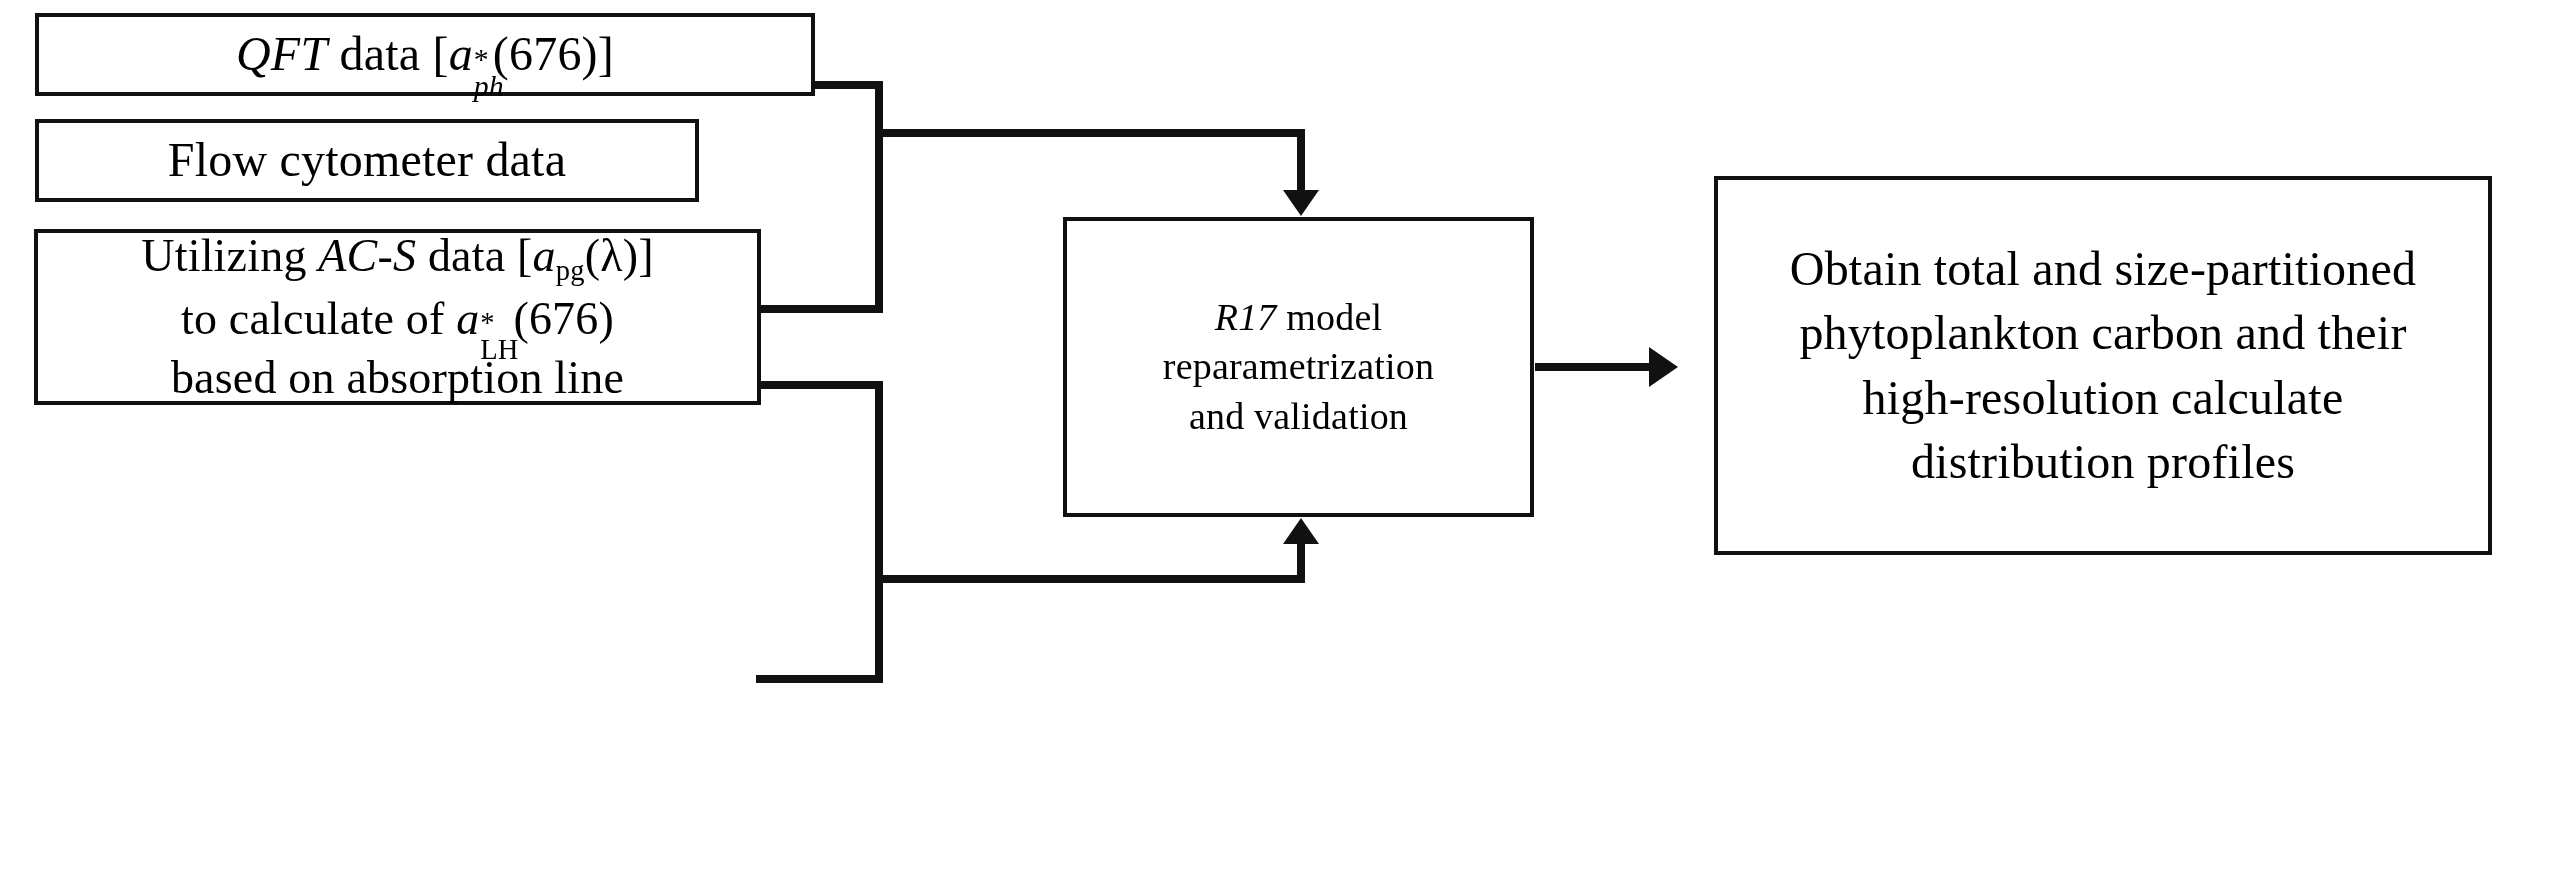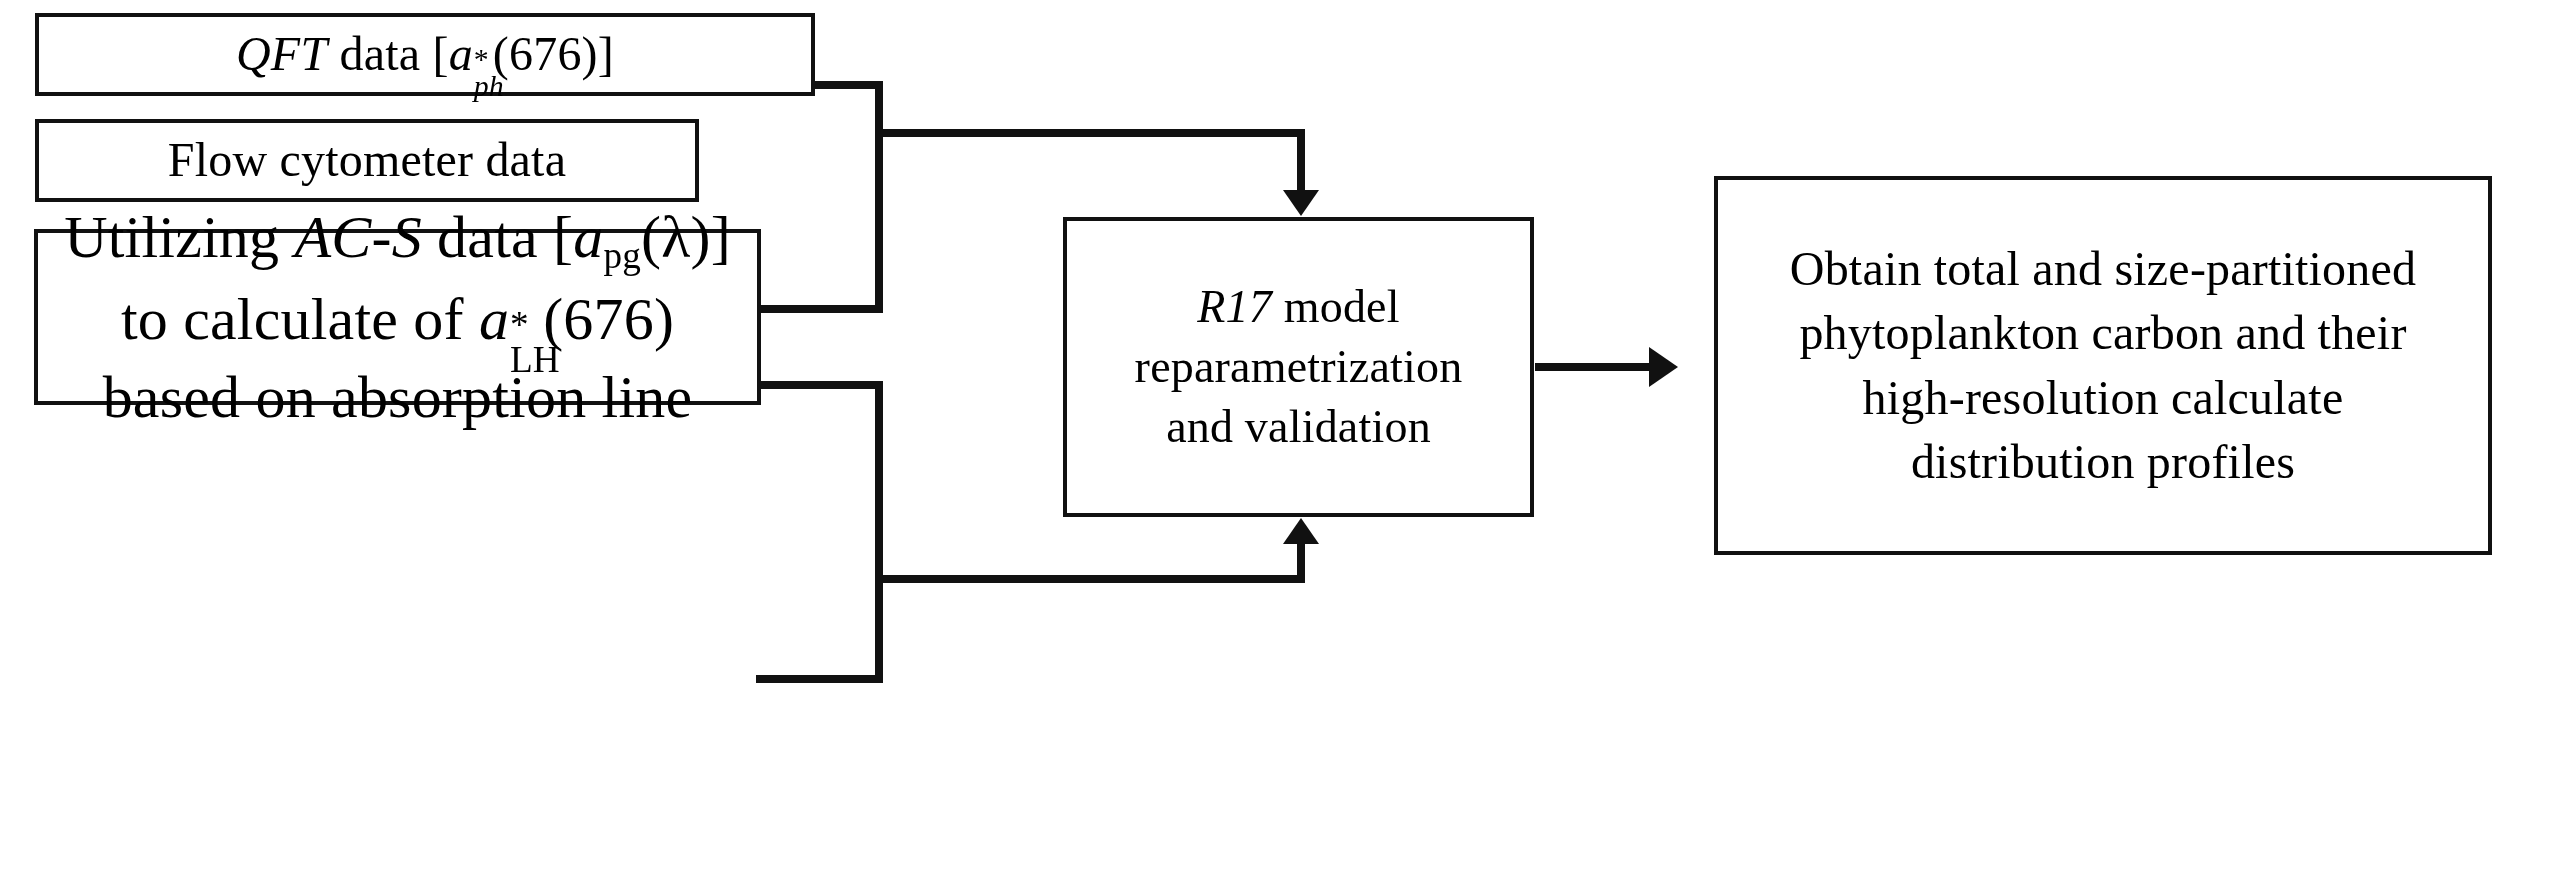--- a/index.html
+++ b/index.html
@@ -15,22 +15,22 @@
 
   
   #node-qft      {left:35px;  top:13px;   width:780px;  height:83px;}
   #node-flow     {left:35px;  top:119px;  width:664px;  height:83px;}
   #node-acs      {left:34px;  top:229px;  width:727px;  height:176px;}
   #node-r17      {left:1063px;top:217px;  width:471px;  height:300px;}
   #node-obtain   {left:1714px;top:176px;  width:778px; height:379px;}
 
   #node-qft  .txt{font-size:48px;}
   #node-flow .txt{font-size:48px;}
-  #node-acs  .txt{font-size:60px;}
-  #node-r17  .txt{font-size:46px;}
+  #node-acs  .txt{font-size:46px;}
+  #node-r17  .txt{font-size:38px;}
   #node-obtain .txt{font-size:48px;line-height:1.34;}
 
   .it{font-style:italic;}
   .sub{font-size:.62em;vertical-align:-0.30em;font-style:normal;}
   .var{font-style:italic;}
   .nw{white-space:nowrap;}
   
   .ss{display:inline-block;position:relative;width:0;height:0;}
   .ss i{position:absolute;font-style:normal;font-size:.62em;left:0.8px;}
   .ss i.u{top:-1.02em;}

